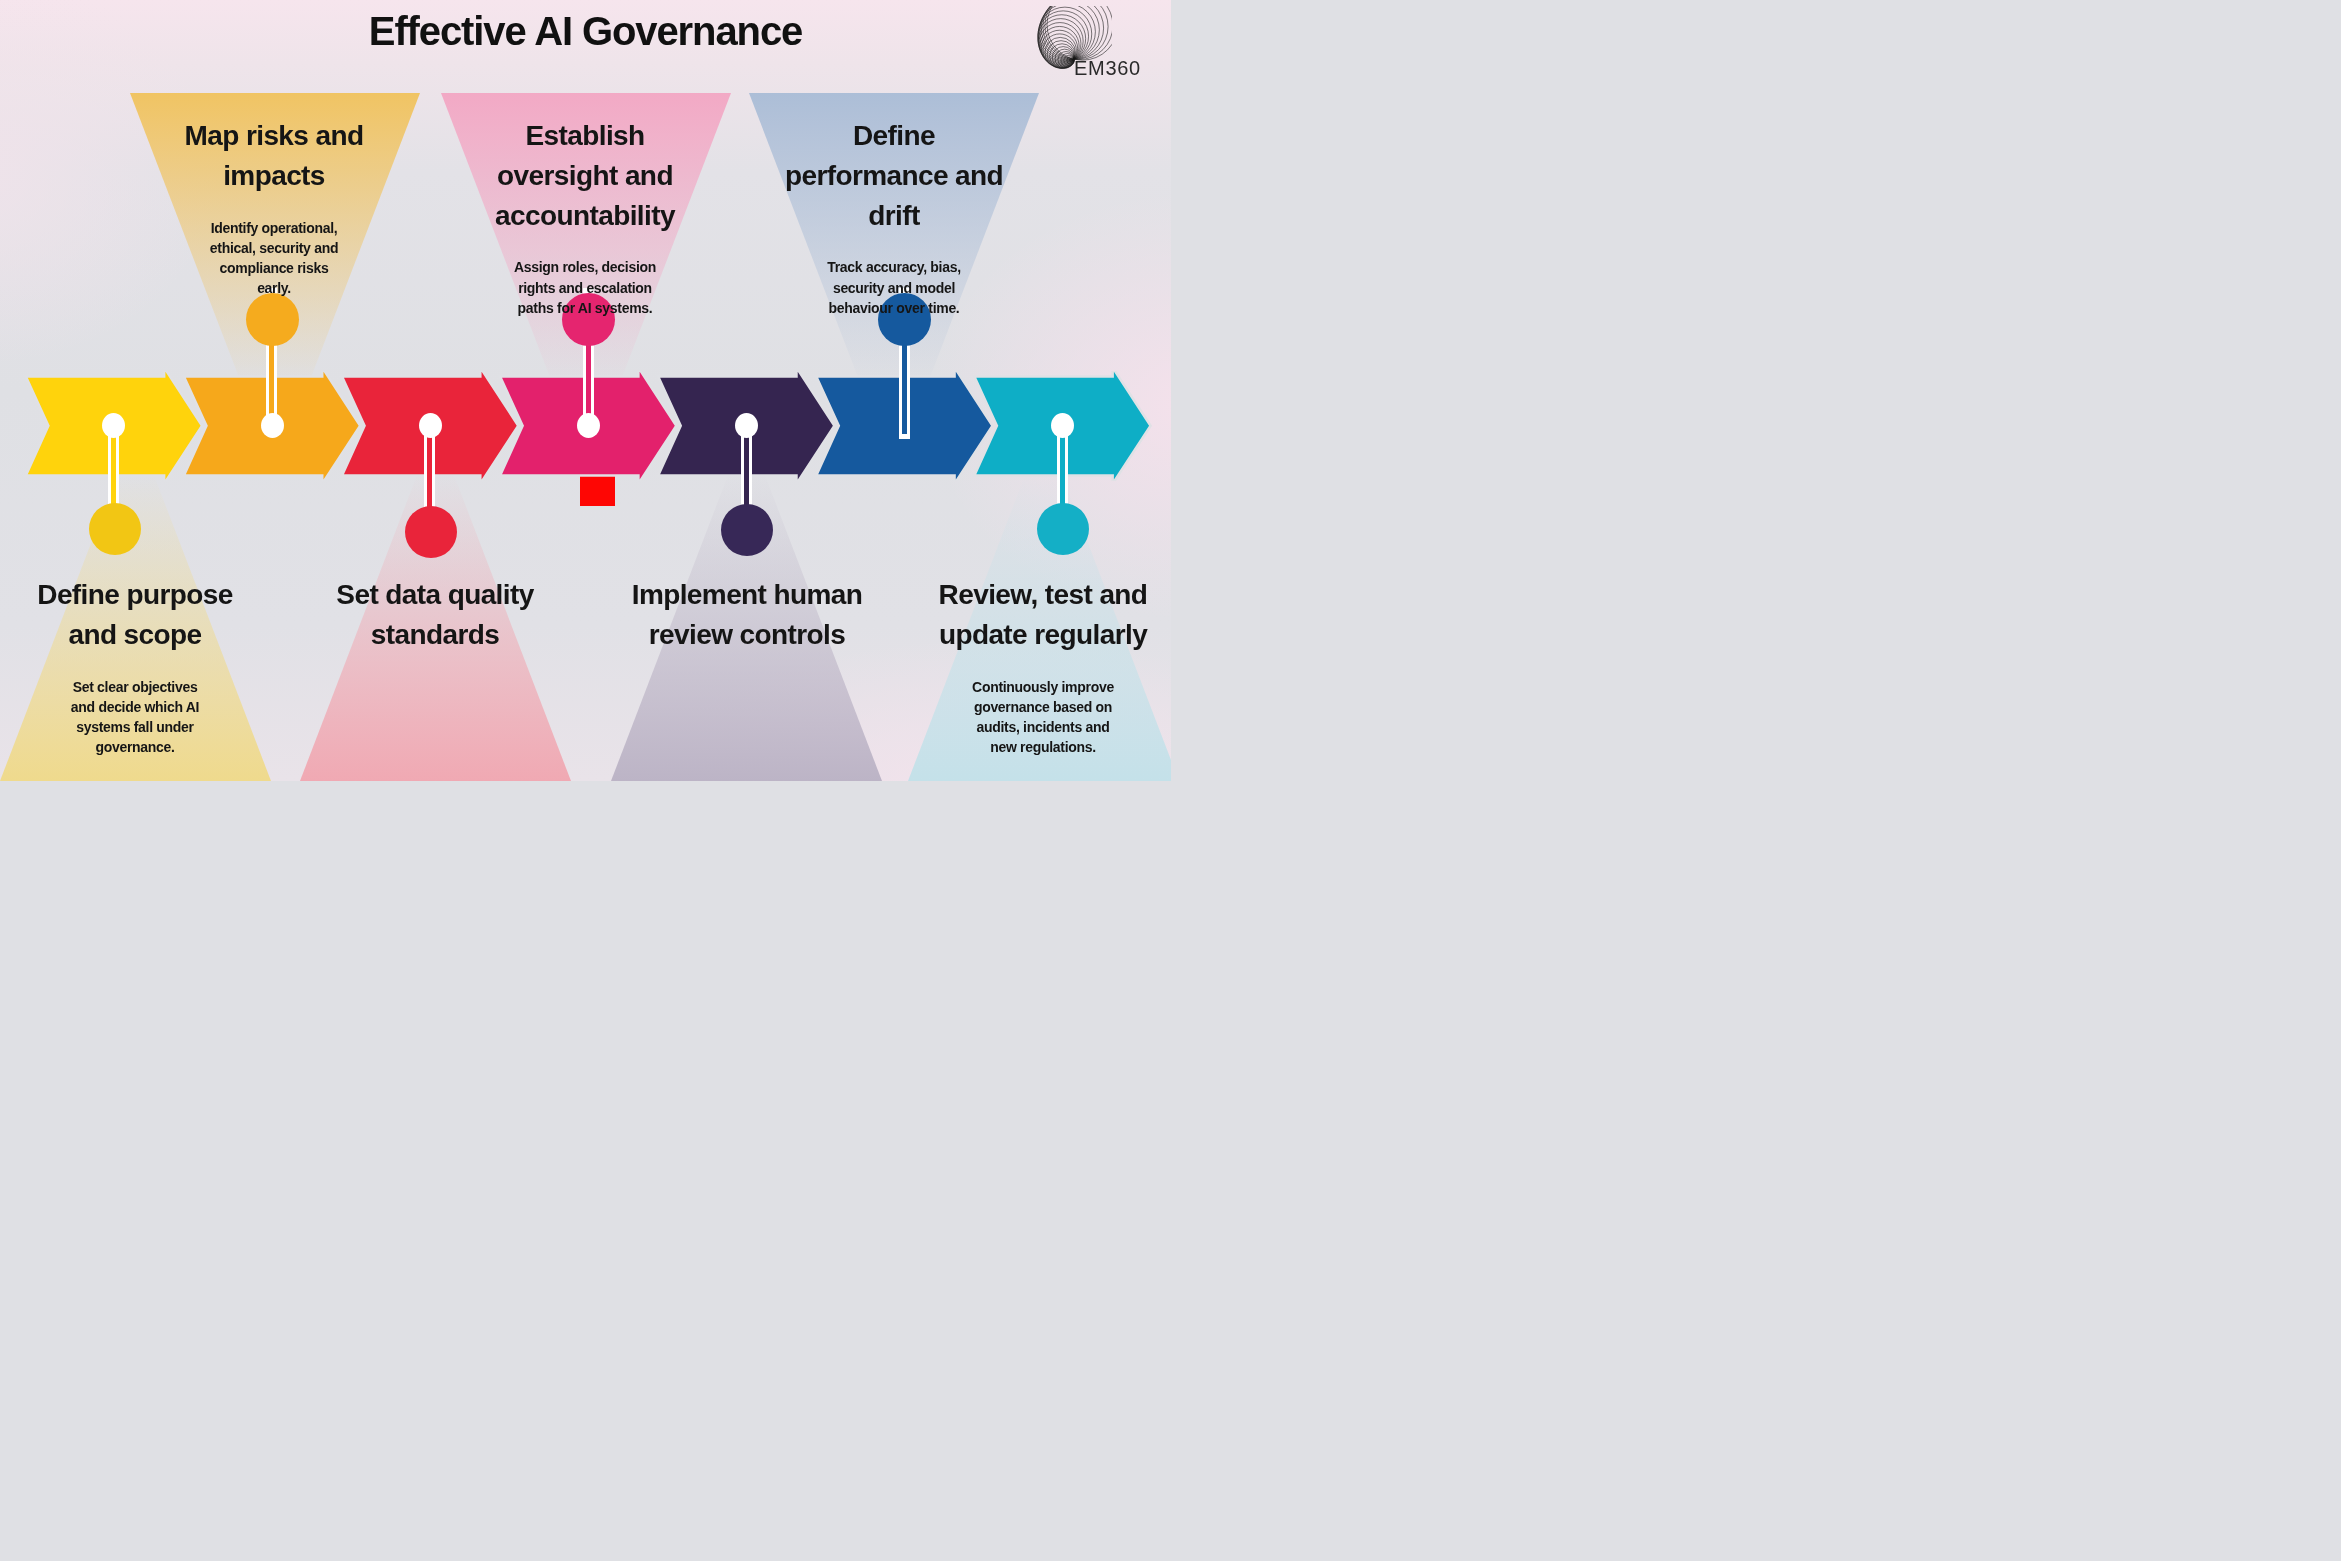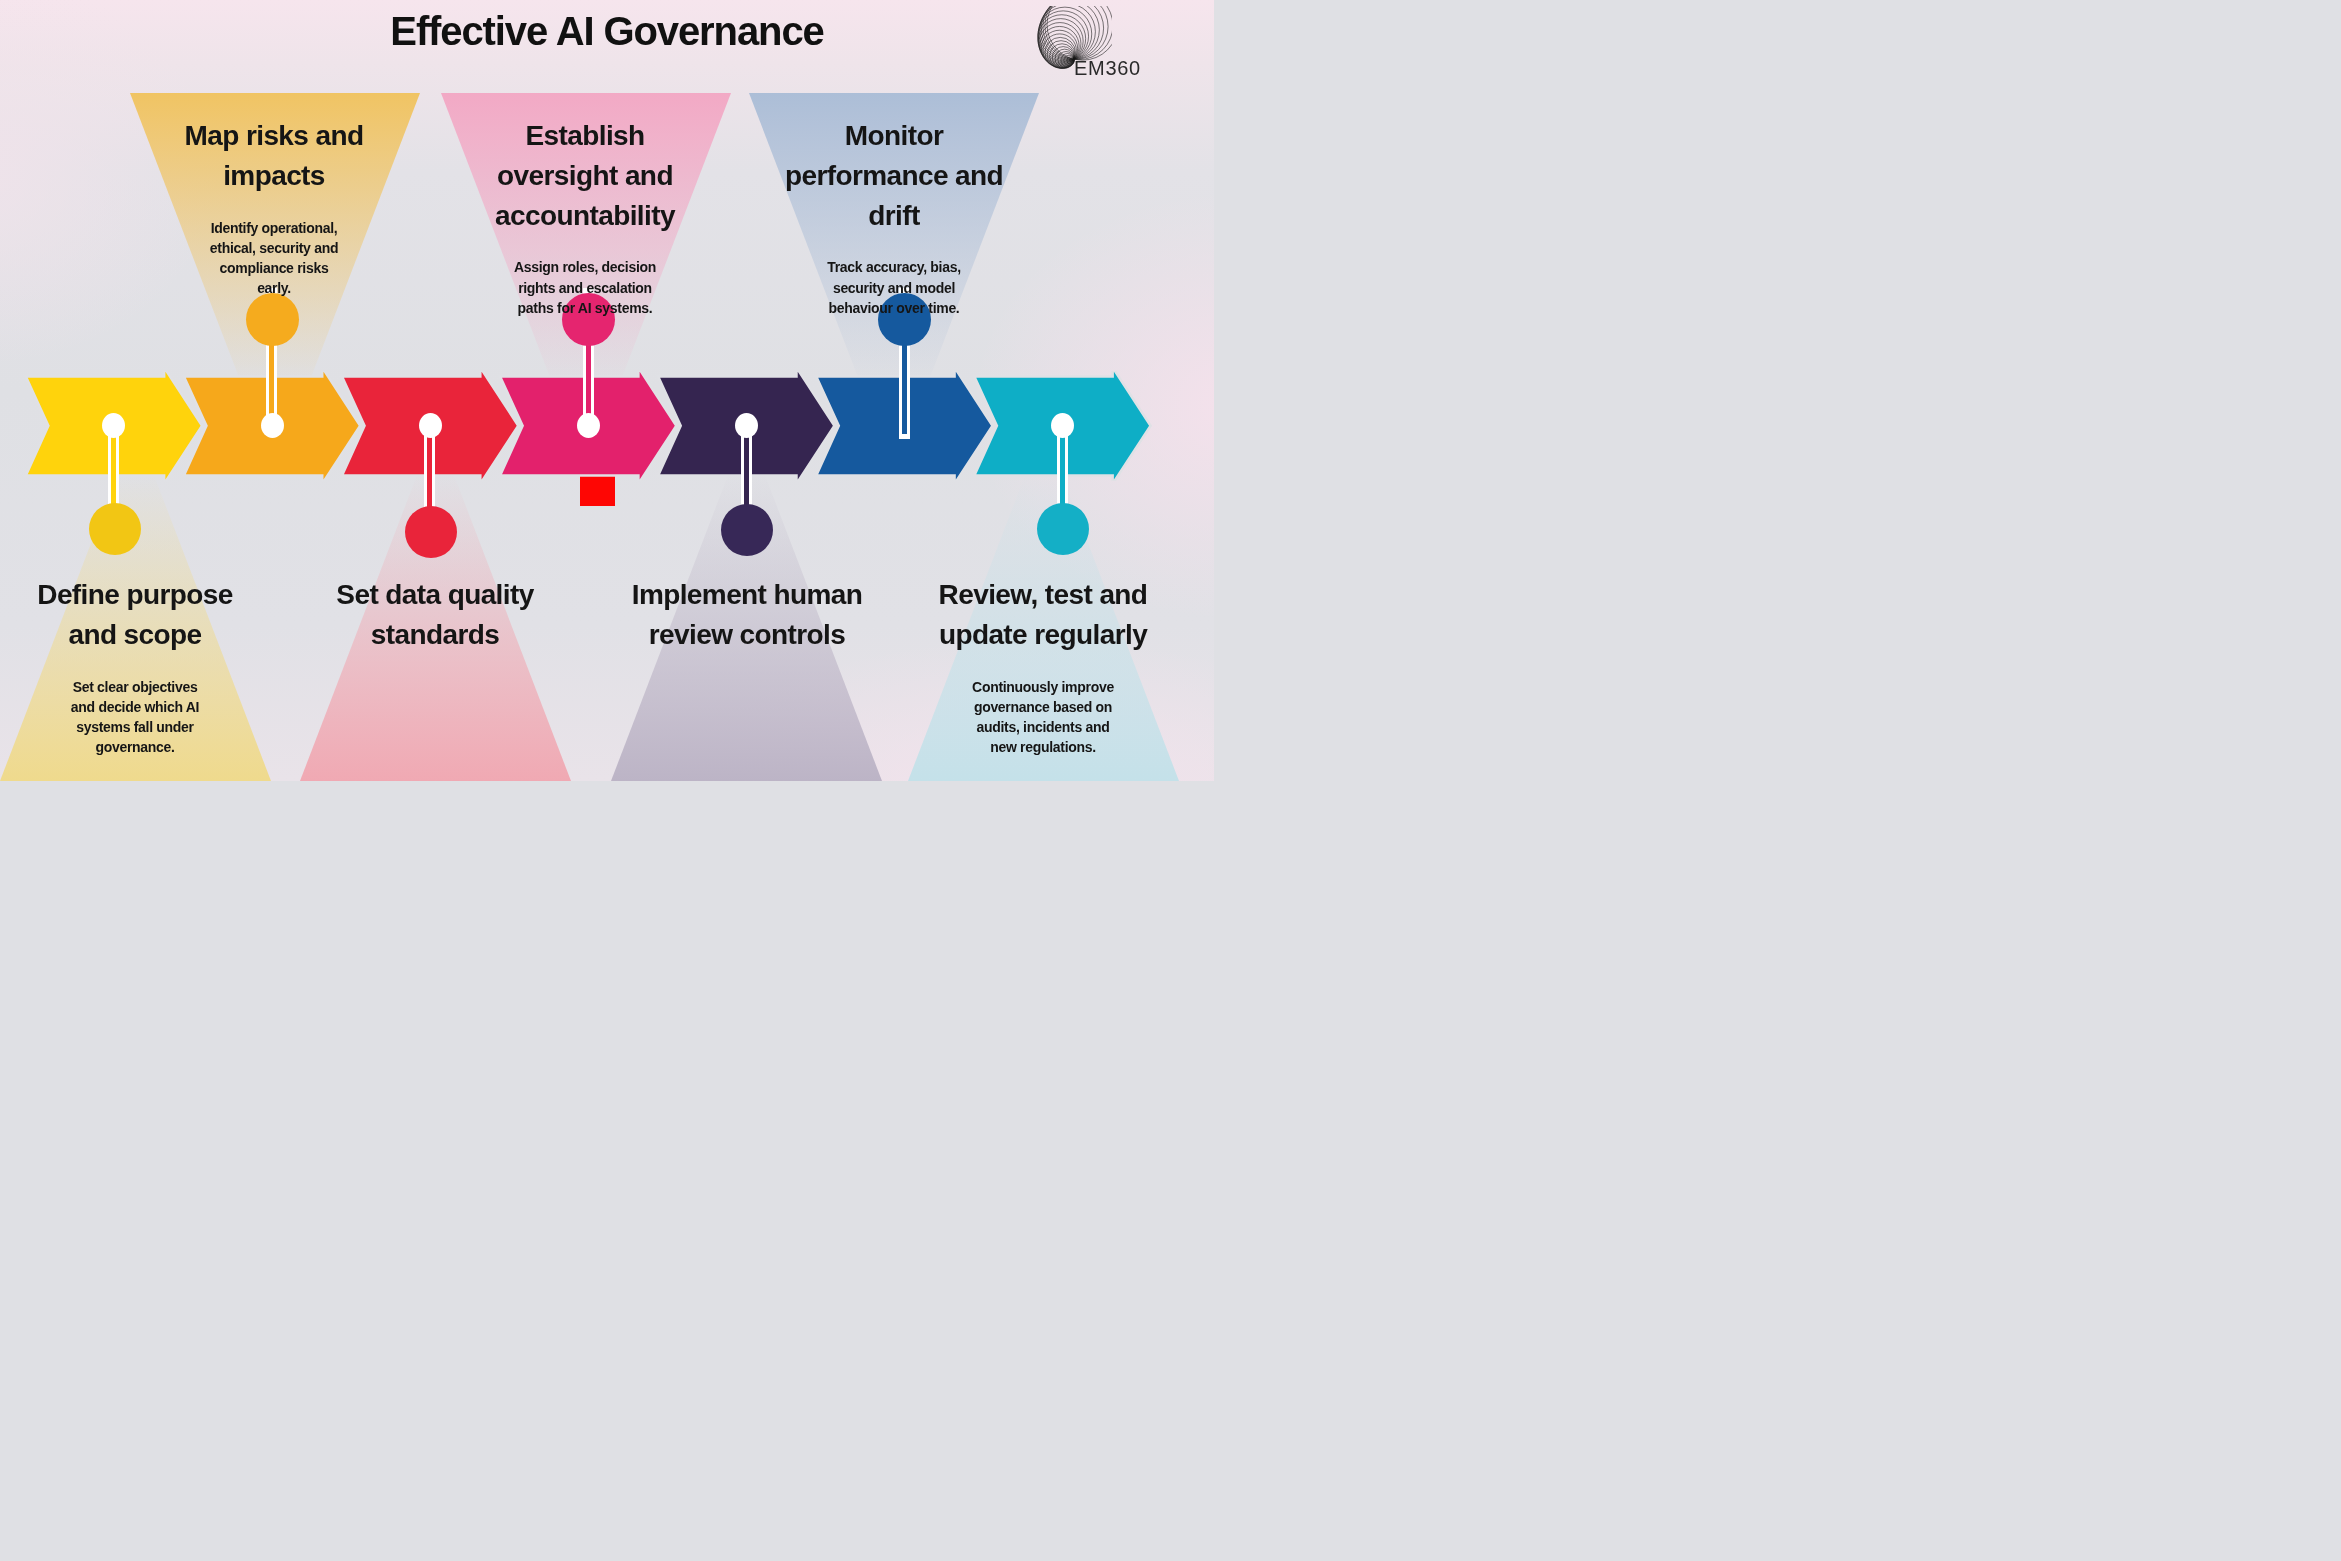--- a/index.html
+++ b/index.html
@@ -4,21 +4,20 @@
 <style>
   html,body { margin:0; padding:0; }
   body { font-family: "Liberation Sans", "DejaVu Sans", sans-serif; background:#dfe0e4; }
   #stage {
     position:relative; width:1171px; height:781px; overflow:hidden;
     background:
       radial-gradient(ellipse 381px 307px at 102% 52%, rgba(246,225,236,.95) 0%, rgba(246,225,236,0) 70%),
       radial-gradient(ellipse 351px 278px at -2% 22%, rgba(242,227,235,.8) 0%, rgba(242,227,235,0) 70%),
       radial-gradient(ellipse 512px 220px at 85% 102%, rgba(243,226,236,.9) 0%, rgba(243,226,236,0) 72%),
       linear-gradient(180deg,#f6e5ed 0%, #efe4ea 8%, #e3e2e7 22%, #dfe0e4 50%, #e1e1e6 80%, #e9e3e9 100%);
-    padding-left: 43px;
   }
   .title {
     position:absolute; top:8.8px; left:50%; transform:translateX(-50%);
     font-size:40px; font-weight:800; letter-spacing:-1.1px; color:#111; white-space:nowrap; z-index:7;
   }
   
   .funnel { position:absolute; z-index:1; }
   .funnel.top {
     top:93px; height:295px; width:290px;
     clip-path:polygon(0 0, 100% 0, 61% 100%, 39% 100%);
@@ -194,21 +193,21 @@
 accountability</h2>
     <p>Assign roles, decision
 rights and escalation
 paths for AI systems.</p>
   </div>
   <div class="callout bottom" style="left:747px">
     <h2>Implement human
 review controls</h2>
   </div>
   <div class="callout top" style="left:894px">
-    <h2>Monitor
+    <h2>Define
 performance and
 drift</h2>
     <p>Track accuracy, bias,
 security and model
 behaviour over time.</p>
   </div>
   <div class="callout bottom" style="left:1043px">
     <h2>Review, test and
 update regularly</h2>
     <p>Continuously improve

